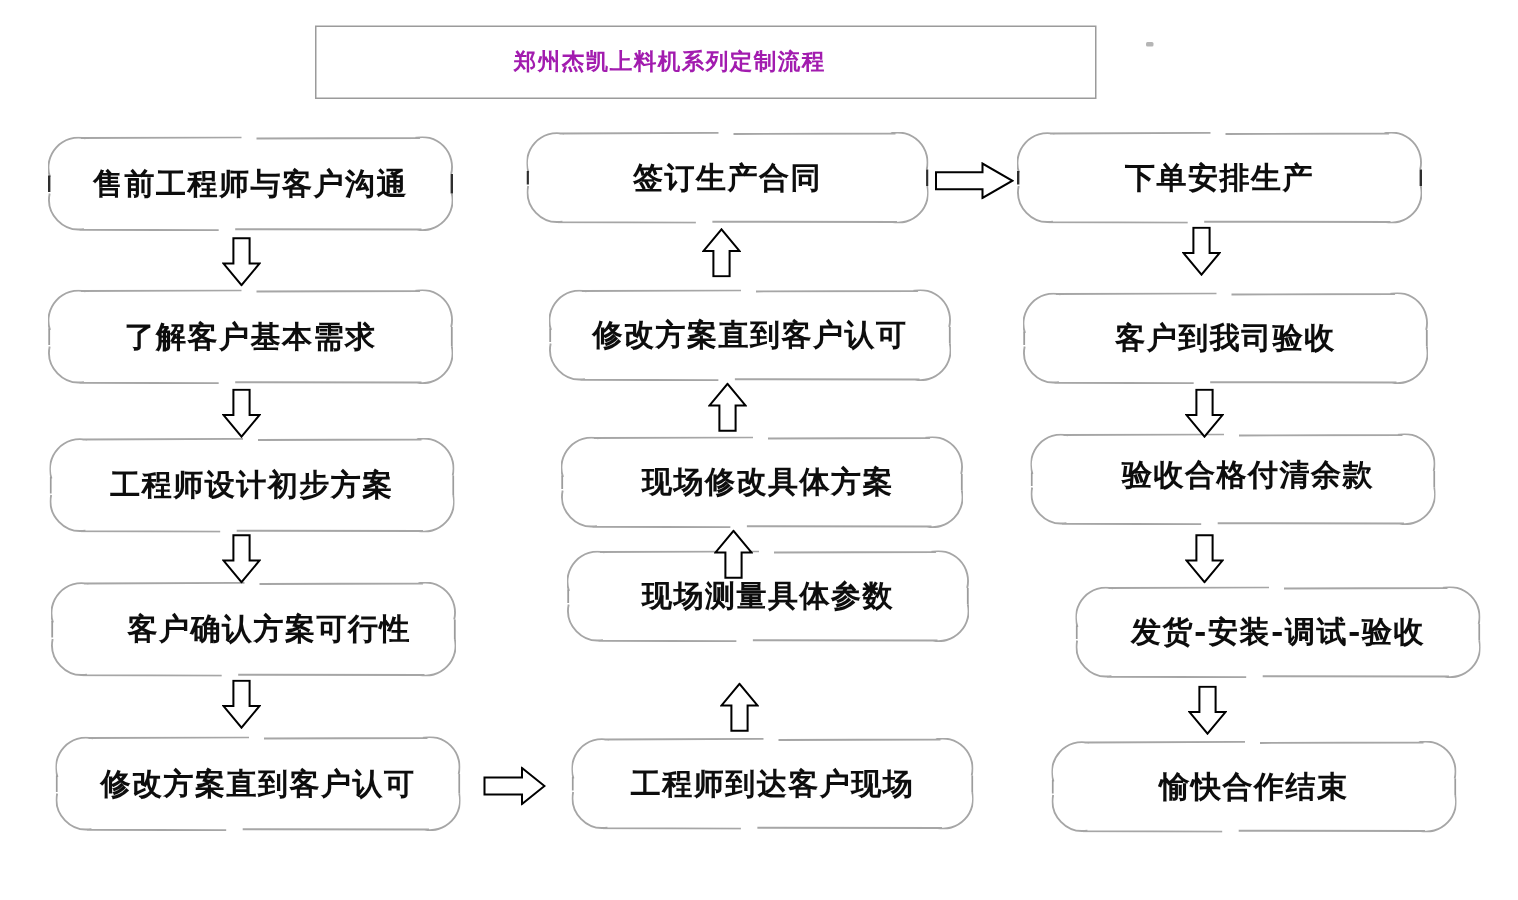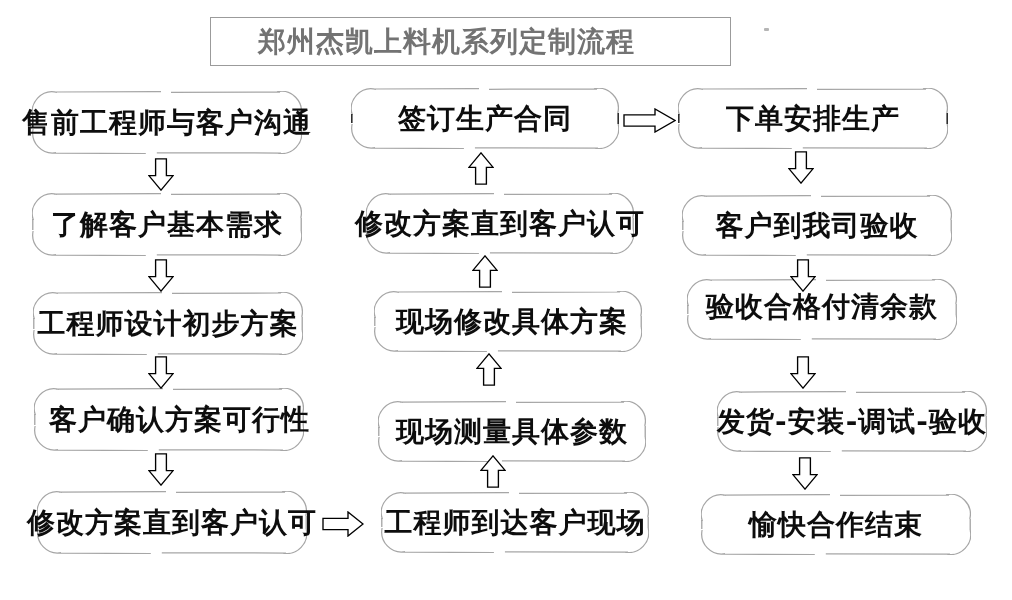--- a/index.html
+++ b/index.html
@@ -12,33 +12,33 @@
   }
   .title-box{
     position:absolute;
     border:1px solid #9b9b9b;
     display:flex;align-items:center;justify-content:center;
     box-sizing:border-box;
     background:#ffffff;
   }
   .title-text{
     font-weight:bold;
-    font-size:28px;
+    font-size:15px;
     letter-spacing:1px;
-    color:#737373;
+    color:#a21caf;
     transform:translateX(-24px);
     white-space:nowrap;
   }
   .box{position:absolute;}
   .box svg.outline{position:absolute;left:0;top:0;}
   .box-label{
     position:absolute;left:0;top:0;right:0;bottom:0;
     display:flex;align-items:center;justify-content:center;
     font-weight:bold;
-    font-size:28px;
+    font-size:20px;
     letter-spacing:1px;
     color:#0d0d0d;
     white-space:nowrap;
   }
   .arrow{position:absolute;line-height:0;}
   .speck{
     position:absolute;
     width:5px;height:3px;
     background:#b5b5b5;
     border-radius:1px;
@@ -114,21 +114,21 @@
         </svg>
         <span class="box-label">修改方案直到客户认可</span>
       </div>
       <div class="box" style="left: 374px; top: 291px; width: 276px; height: 61px;">
         <svg class="outline" width="268" height="61" viewBox="0 0 268 61">
           <path d="M 1.3 27 A 20 20 0 0 1 25 1.3 M 243 0.8 A 20 20 0 0 1 266.8 25 M 267.2 36 A 20 20 0 0 1 244 60.1 M 24 59.7 A 20 20 0 0 1 1.1 36  M 22 1 L 128 0.6 M 138 1.3 L 246 1 M 21 60.2 L 112.92 60.5 M 123.92 59.8 L 247 60" fill="none" stroke="#a6a6a6" stroke-width="1.25"></path>
           <path d="M 0.8 26 L 0.8 35 M 267.2 25 L 267.2 36" fill="none" stroke="#9c9c9c" stroke-width="1.2"></path>
         </svg>
         <span class="box-label">现场修改具体方案</span>
       </div>
-      <div class="box" style="left: 378px; top: 401px; width: 268px; height: 61px;">
+      <div class="box" style="left: 378px; top: 367px; width: 268px; height: 61px;">
         <svg class="outline" width="268" height="61" viewBox="0 0 268 61">
           <path d="M 1.3 27 A 20 20 0 0 1 25 1.3 M 243 0.8 A 20 20 0 0 1 266.8 25 M 267.2 36 A 20 20 0 0 1 244 60.1 M 24 59.7 A 20 20 0 0 1 1.1 36  M 22 1 L 128 0.6 M 138 1.3 L 246 1 M 21 60.2 L 112.92 60.5 M 123.92 59.8 L 247 60" fill="none" stroke="#a6a6a6" stroke-width="1.25"></path>
           <path d="M 0.8 26 L 0.8 35 M 267.2 25 L 267.2 36" fill="none" stroke="#9c9c9c" stroke-width="1.2"></path>
         </svg>
         <span class="box-label">现场测量具体参数</span>
       </div>
       <div class="box" style="left: 381px; top: 492px; width: 268px; height: 61px; border-radius: 11px;">
         <svg class="outline" width="268" height="61" viewBox="0 0 268 61">
           <path d="M 1.3 27 A 20 20 0 0 1 25 1.3 M 243 0.8 A 20 20 0 0 1 266.8 25 M 267.2 36 A 20 20 0 0 1 244 60.1 M 24 59.7 A 20 20 0 0 1 1.1 36  M 22 1 L 128 0.6 M 138 1.3 L 246 1 M 21 60.2 L 112.92 60.5 M 123.92 59.8 L 247 60" fill="none" stroke="#a6a6a6" stroke-width="1.25"></path>
           <path d="M 0.8 26 L 0.8 35 M 267.2 25 L 267.2 36" fill="none" stroke="#9c9c9c" stroke-width="1.2"></path>
@@ -154,21 +154,21 @@
         </svg>
         <span class="box-label">下单安排生产</span>
       </div>
       <div class="box" style="left: 682px; top: 195px; width: 270px; height: 61px;">
         <svg class="outline" width="270" height="61" viewBox="0 0 270 61">
           <path d="M 1.3 27 A 20 20 0 0 1 25 1.3 M 245 0.8 A 20 20 0 0 1 268.8 25 M 269.2 36 A 20 20 0 0 1 246 60.1 M 24 59.7 A 20 20 0 0 1 1.1 36  M 22 1 L 129 0.6 M 139 1.3 L 248 1 M 21 60.2 L 113.8 60.5 M 124.8 59.8 L 249 60" fill="none" stroke="#a6a6a6" stroke-width="1.25"></path>
           <path d="M 0.8 26 L 0.8 35 M 269.2 25 L 269.2 36" fill="none" stroke="#9c9c9c" stroke-width="1.2"></path>
         </svg>
         <span class="box-label">客户到我司验收</span>
       </div>
-      <div class="box" style="left: 687px; top: 279px; width: 270px; height: 55px;">
+      <div class="box" style="left: 687px; top: 289px; width: 270px; height: 55px; padding-left: 20px;">
         <svg class="outline" width="270" height="61" viewBox="0 0 270 61">
           <path d="M 1.3 27 A 20 20 0 0 1 25 1.3 M 245 0.8 A 20 20 0 0 1 268.8 25 M 269.2 36 A 20 20 0 0 1 246 60.1 M 24 59.7 A 20 20 0 0 1 1.1 36  M 22 1 L 129 0.6 M 139 1.3 L 248 1 M 21 60.2 L 113.8 60.5 M 124.8 59.8 L 249 60" fill="none" stroke="#a6a6a6" stroke-width="1.25"></path>
           <path d="M 0.8 26 L 0.8 35 M 269.2 25 L 269.2 36" fill="none" stroke="#9c9c9c" stroke-width="1.2"></path>
         </svg>
         <span class="box-label">验收合格付清余款</span>
       </div>
       <div class="box" style="left: 693px; top: 391px; width: 270px; height: 61px; margin-left: 24px;">
         <svg class="outline" width="270" height="61" viewBox="0 0 270 61">
           <path d="M 1.3 27 A 20 20 0 0 1 25 1.3 M 245 0.8 A 20 20 0 0 1 268.8 25 M 269.2 36 A 20 20 0 0 1 246 60.1 M 24 59.7 A 20 20 0 0 1 1.1 36  M 22 1 L 129 0.6 M 139 1.3 L 248 1 M 21 60.2 L 113.8 60.5 M 124.8 59.8 L 249 60" fill="none" stroke="#a6a6a6" stroke-width="1.25"></path>
           <path d="M 0.8 26 L 0.8 35 M 269.2 25 L 269.2 36" fill="none" stroke="#9c9c9c" stroke-width="1.2"></path>

